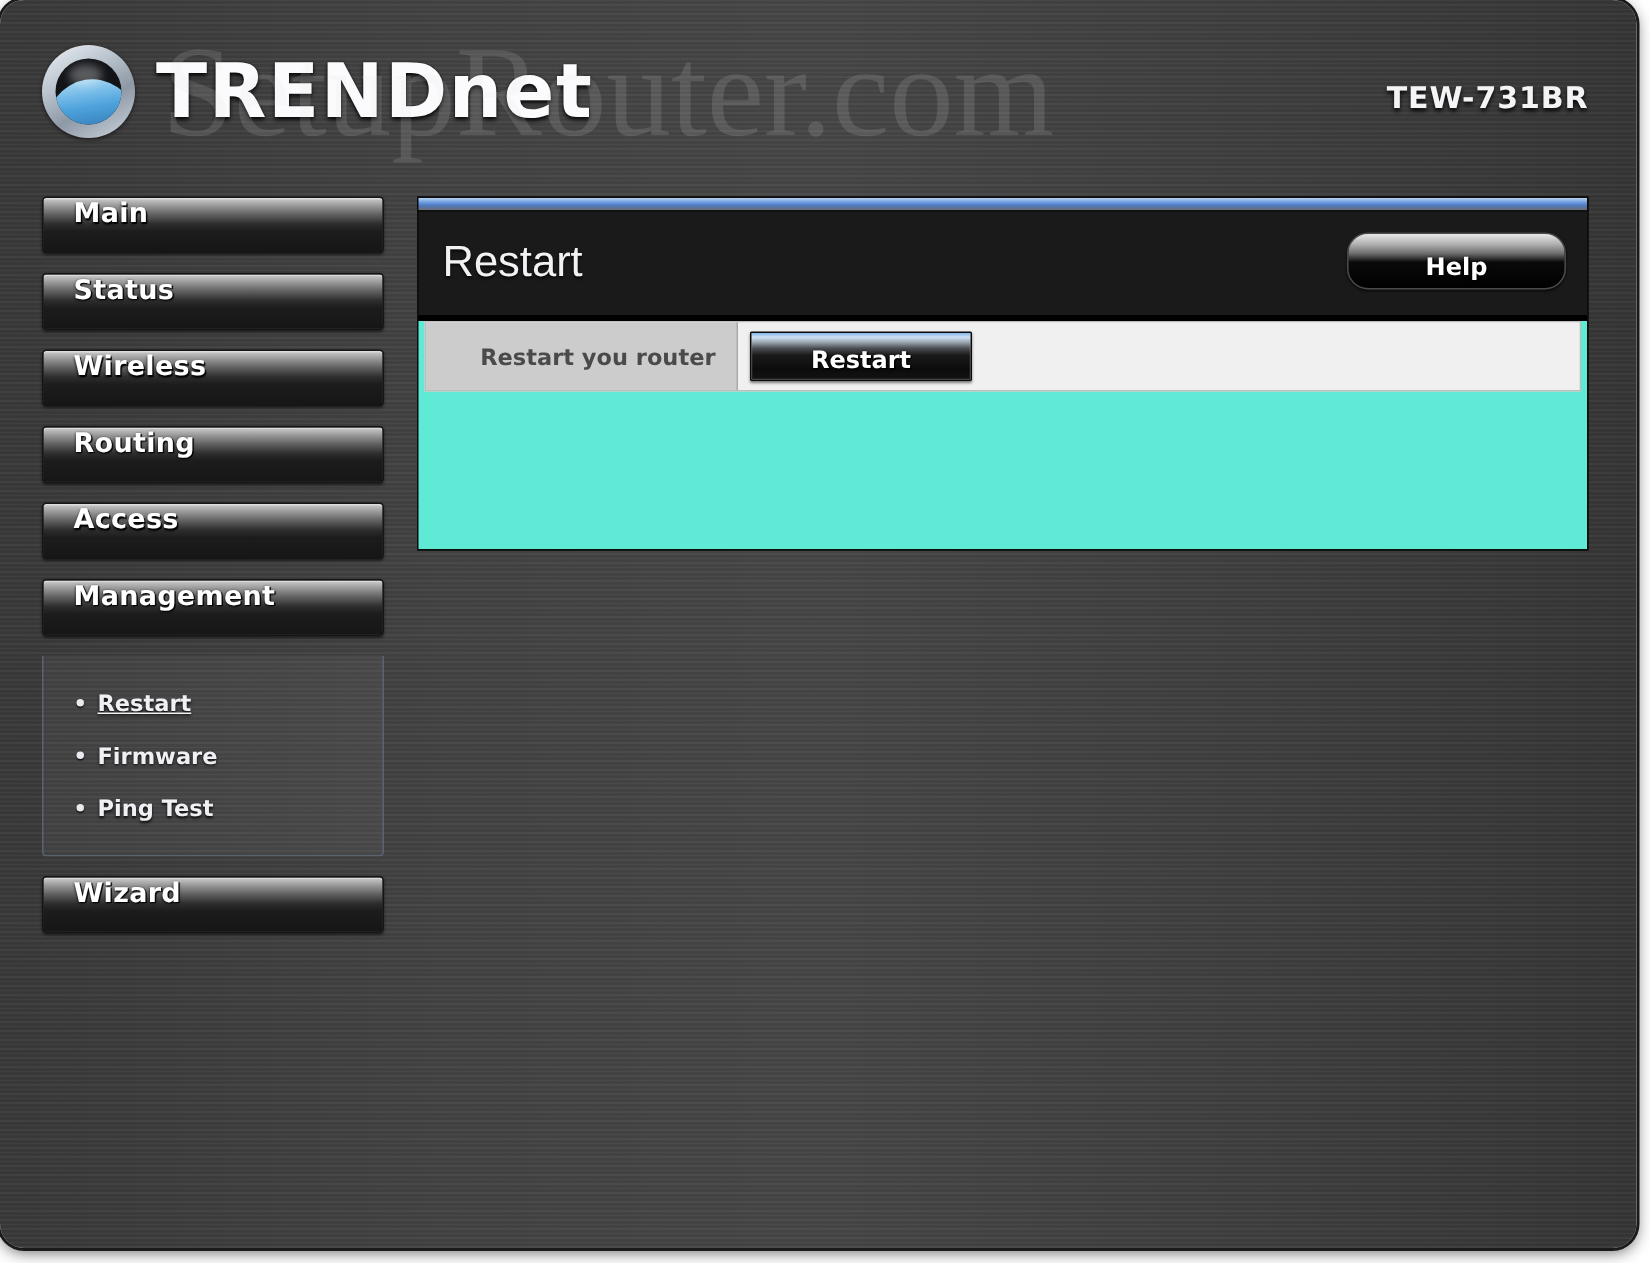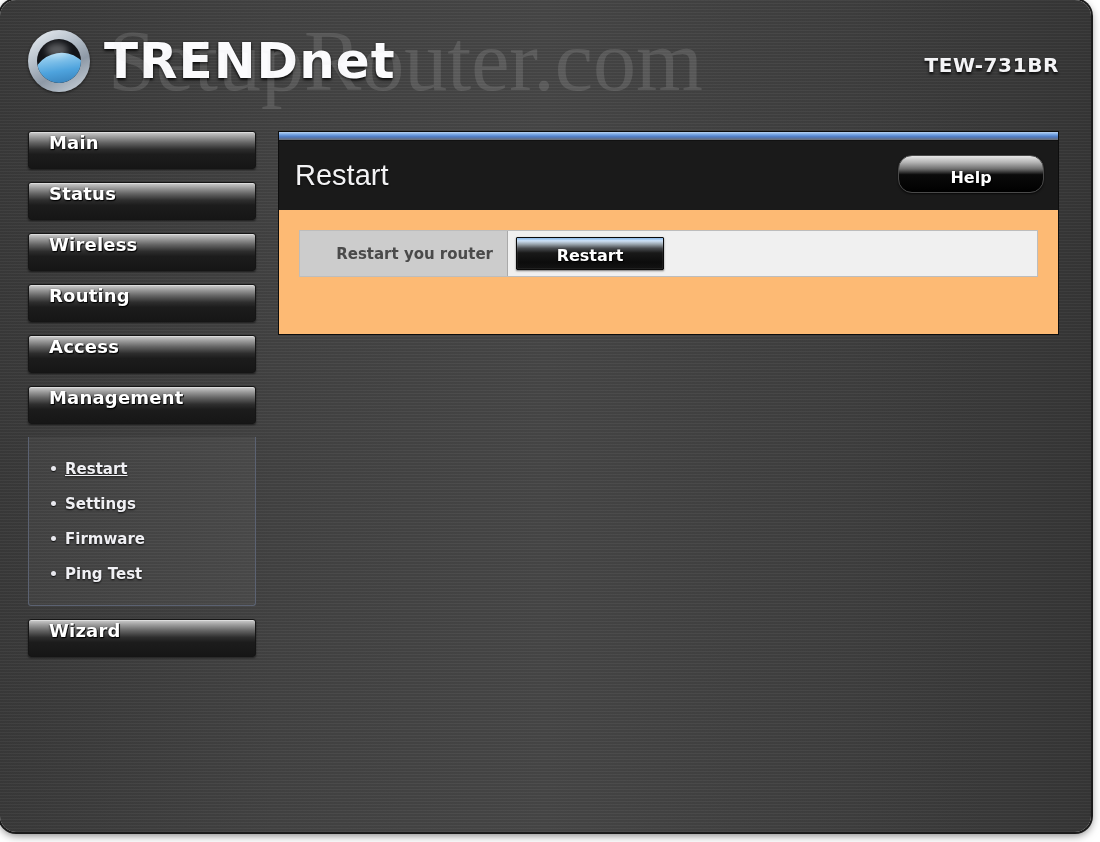--- a/index.html
+++ b/index.html
@@ -255,23 +255,23 @@
   .help-btn span {
     font-size: 16px;
     font-weight: bold;
     color: #ffffff;
     text-shadow: 0 1px 2px rgba(0,0,0,0.95), 1px 1px 0 rgba(0,0,0,0.8);
     font-family: "DejaVu Sans", sans-serif;
     margin-top: 7px;
   }
 
   .panel-body {
-    background: #fdba74;
-    padding: 16px;
-    height: 124px;
+    background: #5eead4;
+    padding: 0;
+    height: 152px;
   }
   .form-row {
     display: flex;
     align-items: stretch;
     height: 47px;
     background: #f0f0f0;
     margin: 4px 4px 0 4px;
     border: 1px solid #bdbdbd;
   }
   .row-label {
@@ -379,24 +379,20 @@
       </div>
       <div class="nav-btn">
         <span>Management</span>
       </div>
 
 
       <div class="submenu">
         <div class="sub-item current">
           <span class="bullet"></span>
           <span class="txt">Restart</span>
-        </div>
-        <div class="sub-item">
-          <span class="bullet"></span>
-          <span class="txt">Settings</span>
         </div>
         <div class="sub-item">
           <span class="bullet"></span>
           <span class="txt">Firmware</span>
         </div>
         <div class="sub-item">
           <span class="bullet"></span>
           <span class="txt">Ping Test</span>
         </div>
       </div>

